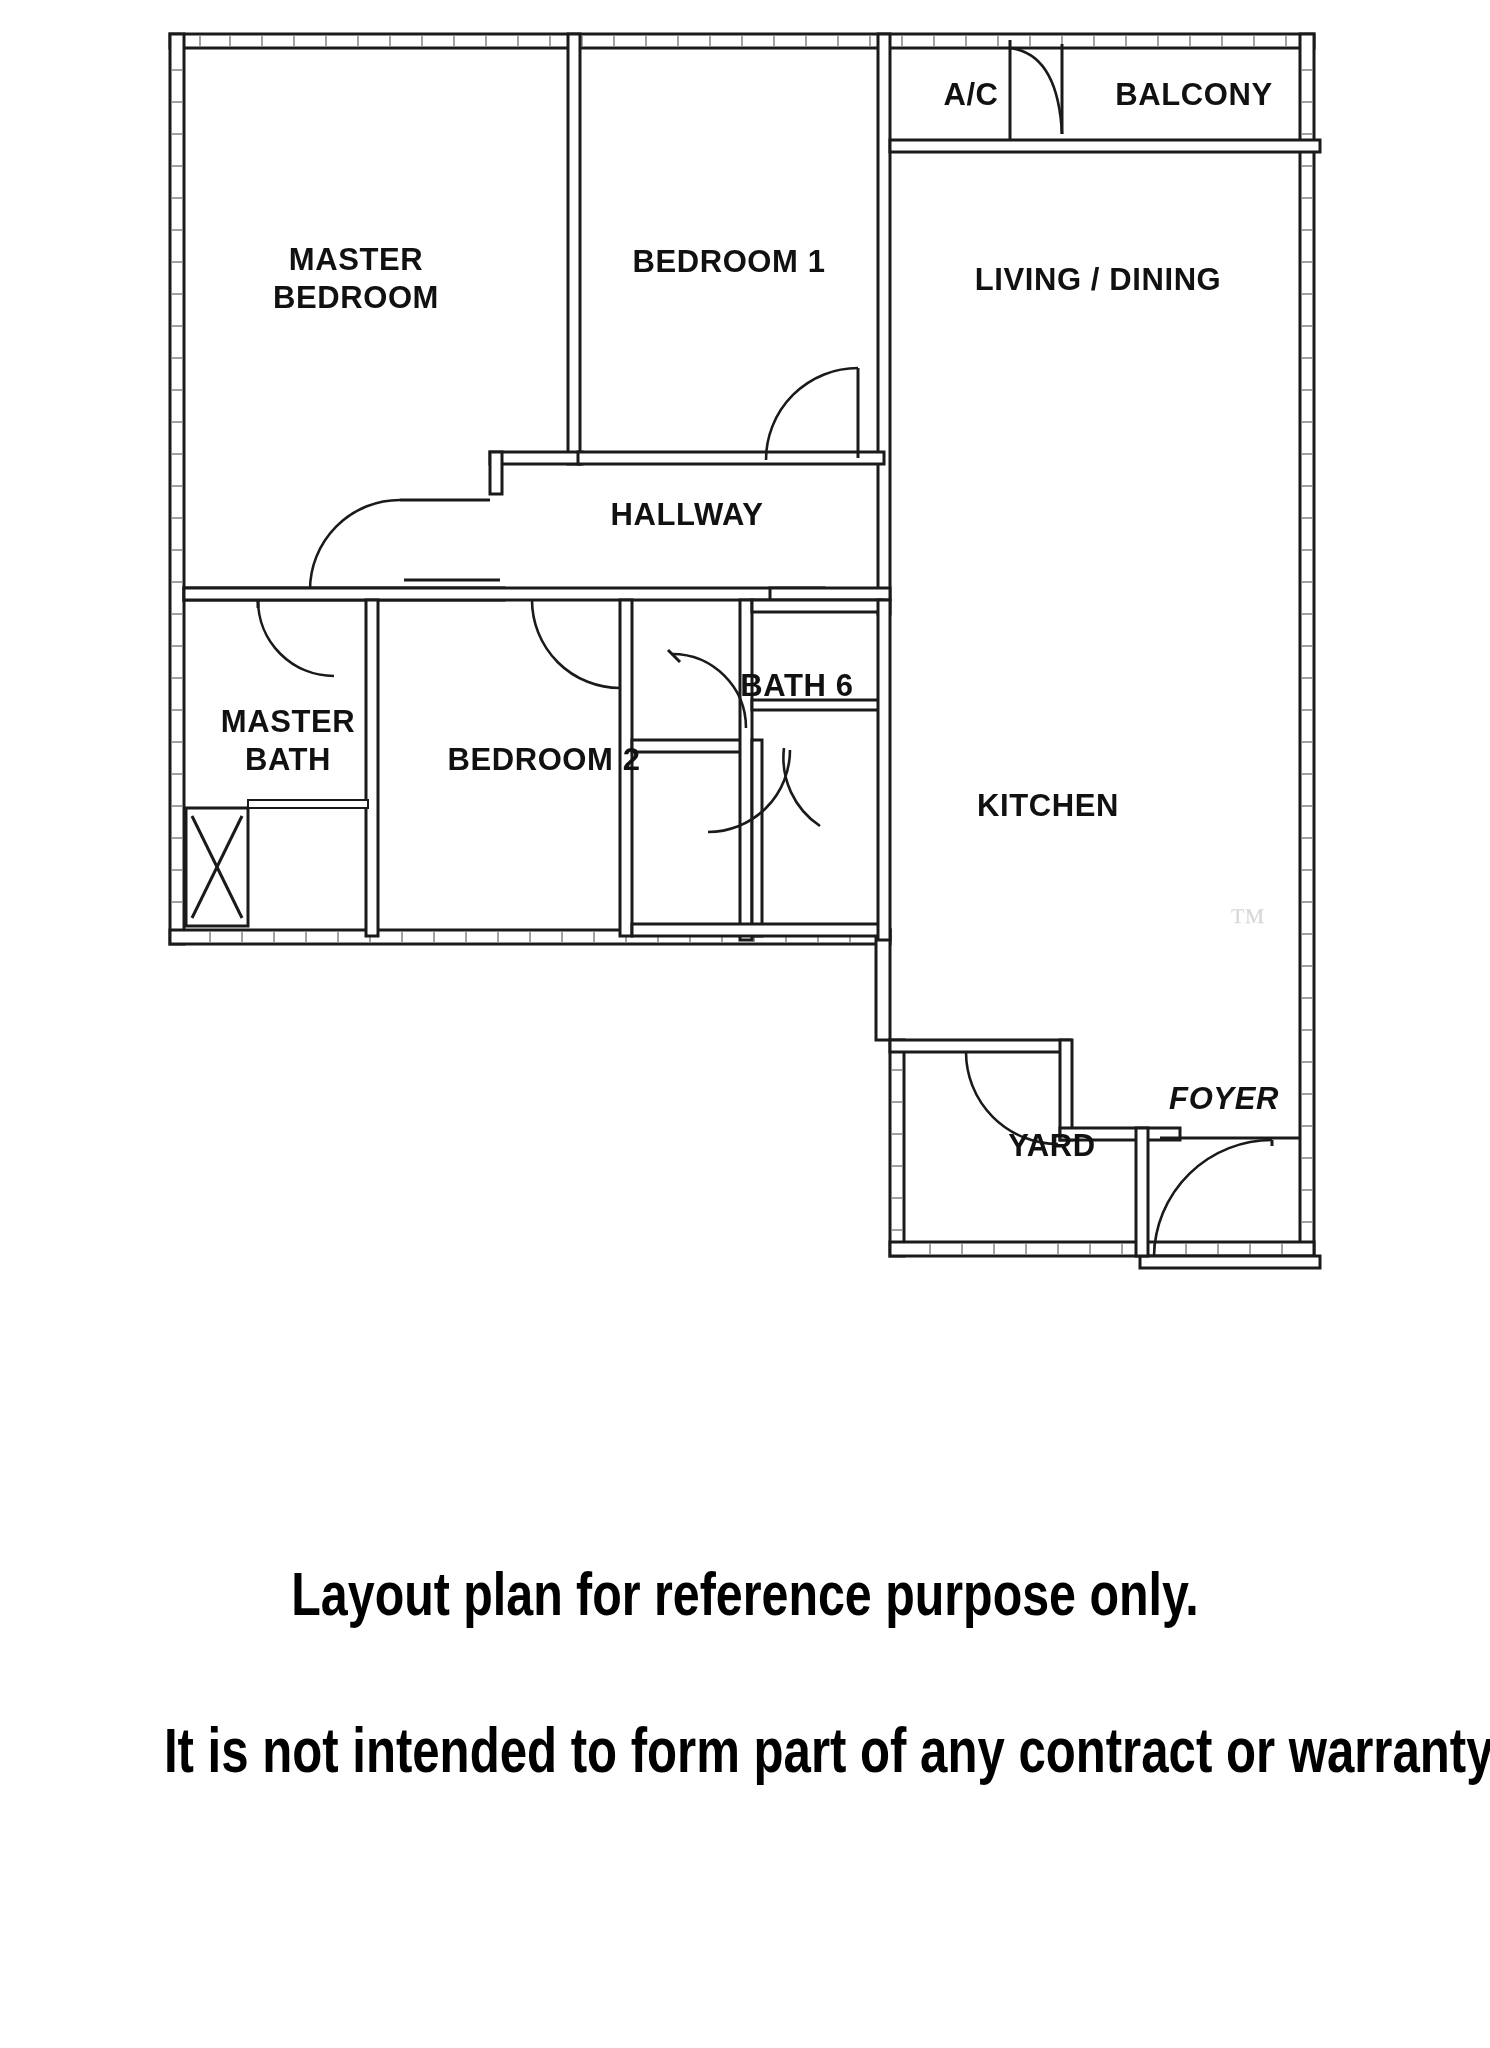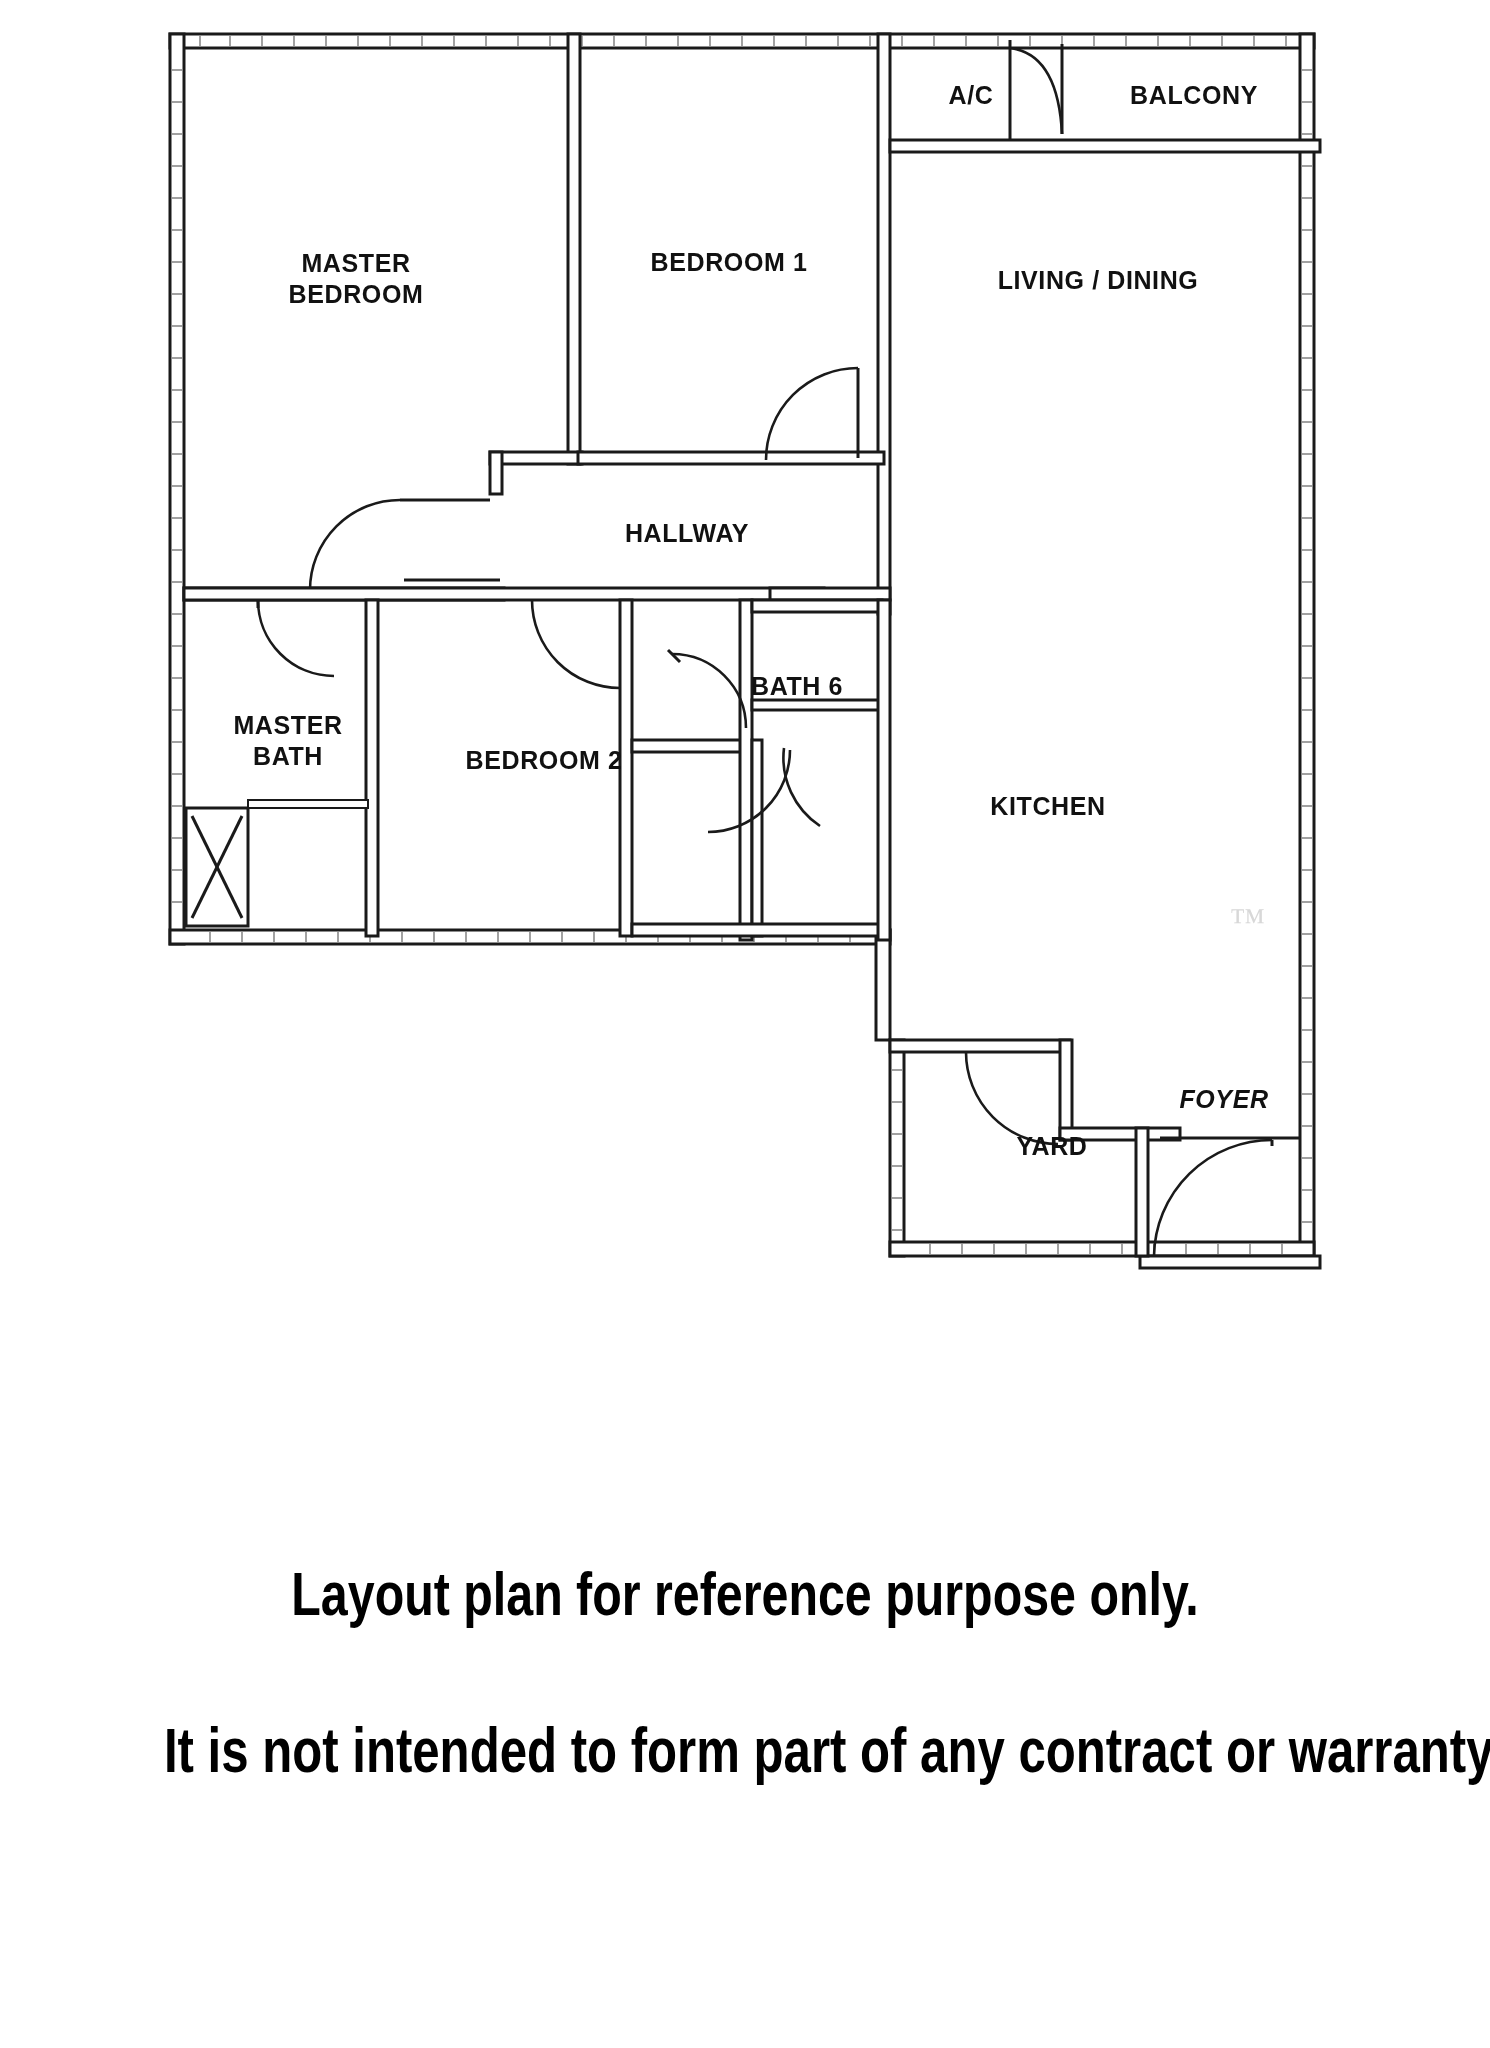--- a/index.html
+++ b/index.html
@@ -26,21 +26,21 @@
   #floorplan-svg {
     position: absolute;
     left: 0;
     top: 0;
   }
 
   
   .room-label {
     position: absolute;
     color: #111111;
-    font-size: 25px;
+    font-size: 31px;
     font-weight: 700;
     letter-spacing: 0.6px;
     text-align: center;
     line-height: 1.24;
     white-space: pre-line;
     font-family: "Liberation Sans", sans-serif;
     transform: translate(-50%, -50%);
     pointer-events: none;
   }
 
@@ -338,21 +338,21 @@
 
     </g>
   </svg>
 
   <div class="room-label" style="left:356px; top:279px;">MASTER
 BEDROOM</div>
   <div class="room-label" style="left:729px; top:262px;">BEDROOM 1</div>
   <div class="room-label" style="left:1098px; top:280px;">LIVING / DINING</div>
   <div class="room-label" style="left:971px; top:95px;">A/C</div>
   <div class="room-label" style="left:1194px; top:95px;">BALCONY</div>
-  <div class="room-label" style="left:687px; top:533px;">HALLWAY</div>
+  <div class="room-label" style="left:687px; top:515px;">HALLWAY</div>
   <div class="room-label" style="left:288px; top:741px;">MASTER
 BATH</div>
   <div class="room-label" style="left:516px; top:760px;margin-left:28px;">BEDROOM 2</div>
   <div class="room-label" style="left:797px; top:686px;">BATH 6</div>
   <div class="room-label" style="left:1048px; top:806px;">KITCHEN</div>
   <div class="room-label" style="left:1052px; top:1146px;">YARD</div>
   <div class="room-label" style="left:1224px; top:1099px;font-style:italic;">FOYER</div>
 
   <div id="watermark">
     <div class="wm-tm">™</div>

